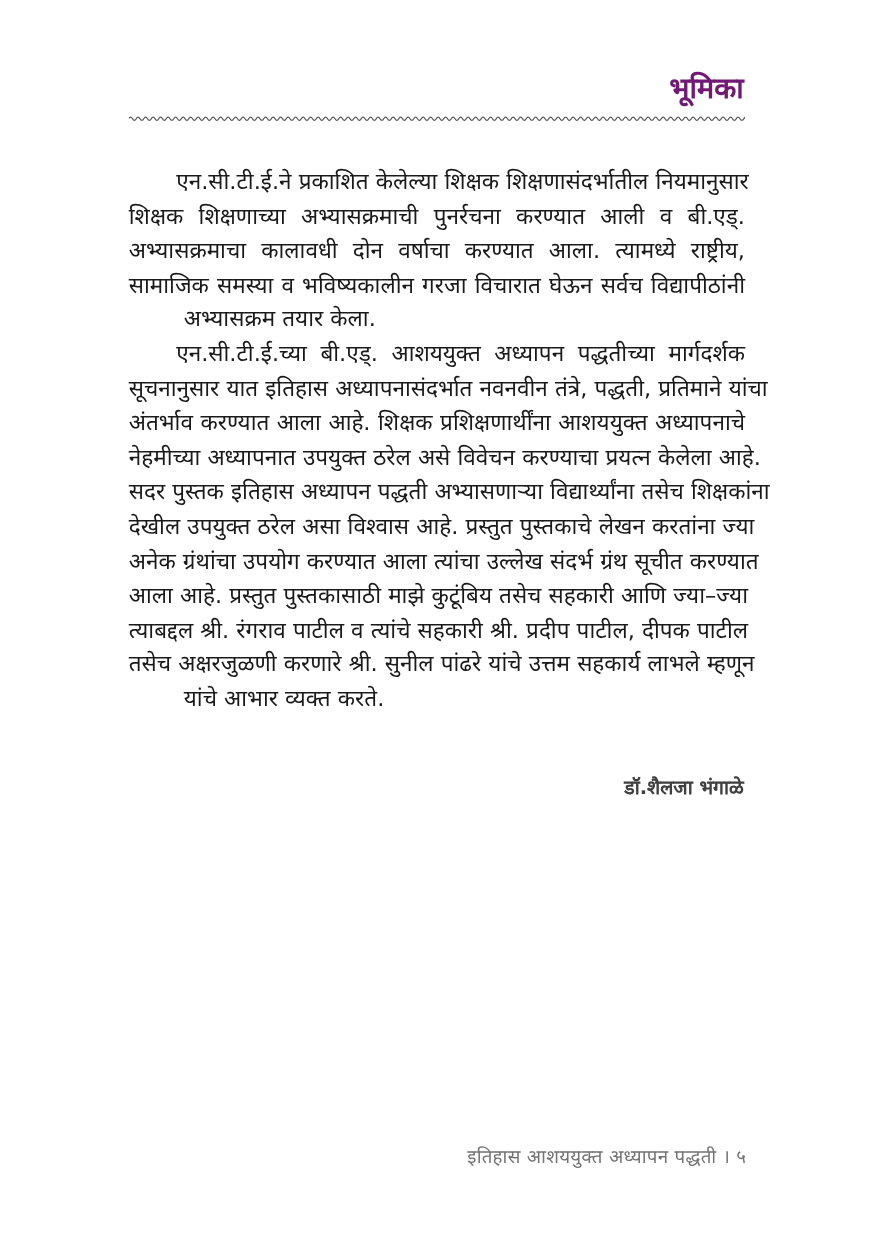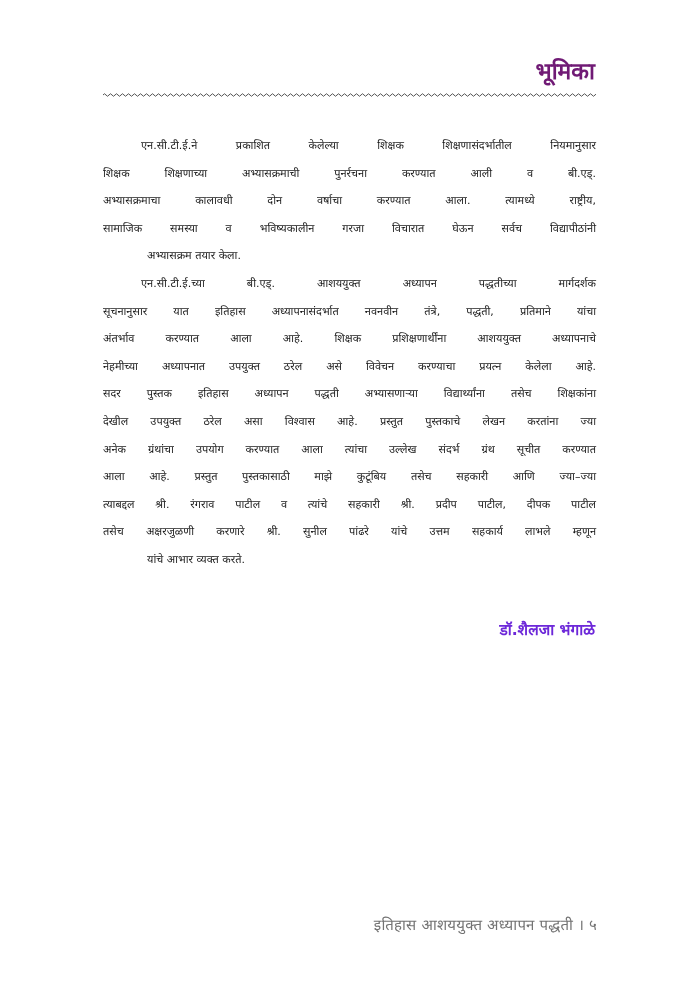--- a/index.html
+++ b/index.html
@@ -29,21 +29,21 @@
       left: 103px;
       top: 92px;
       width: 493px;
       height: 6px;
     }
     .body-text {
       position: absolute;
       left: 103px;
       top: 132px;
       width: 493px;
-      font-size: 11px;
+      font-size: 18px;
       line-height: 27.6px;
       text-align: justify;
       text-align-last: left;
       color: #1a1a1a;
     }
     .line {
       display: block;
       text-align: justify;
       text-align-last: justify;
       white-space: nowrap;
@@ -54,21 +54,21 @@
     }
     .line.indent {
       padding-left: 38px;
     }
     .signature {
       position: absolute;
       right: 104px;
       top: 618px;
       font-size: 15.5px;
       font-weight: bold;
-      color: #6d28d9;
+      color: #404040;
     }
     .footer {
       position: absolute;
       right: 102px;
       top: 914px;
       font-size: 15px;
       color: #737373;
       letter-spacing: 0.2px;
     }
   </style>

